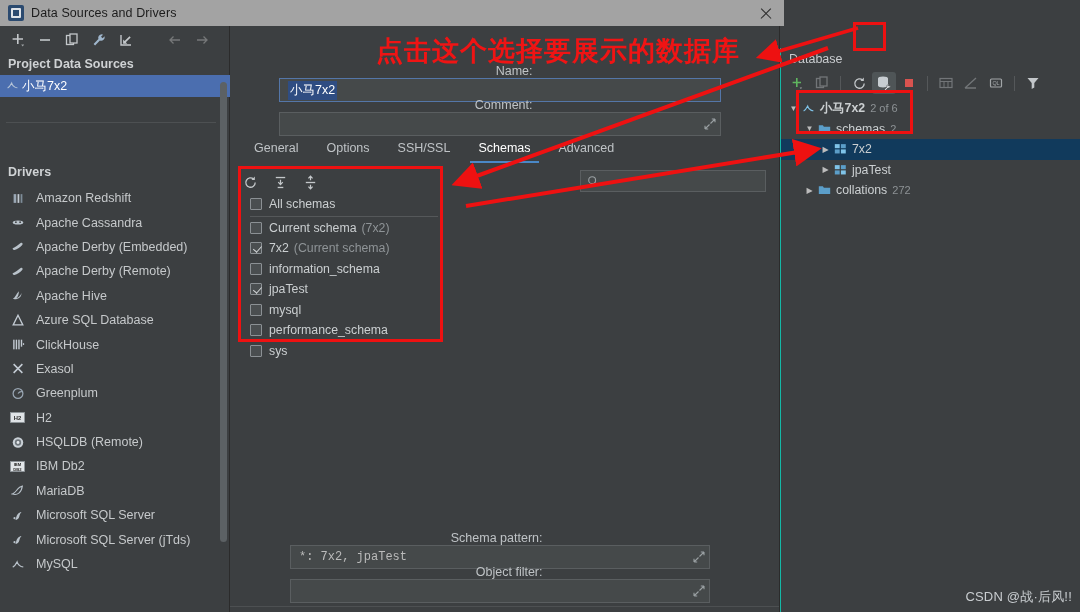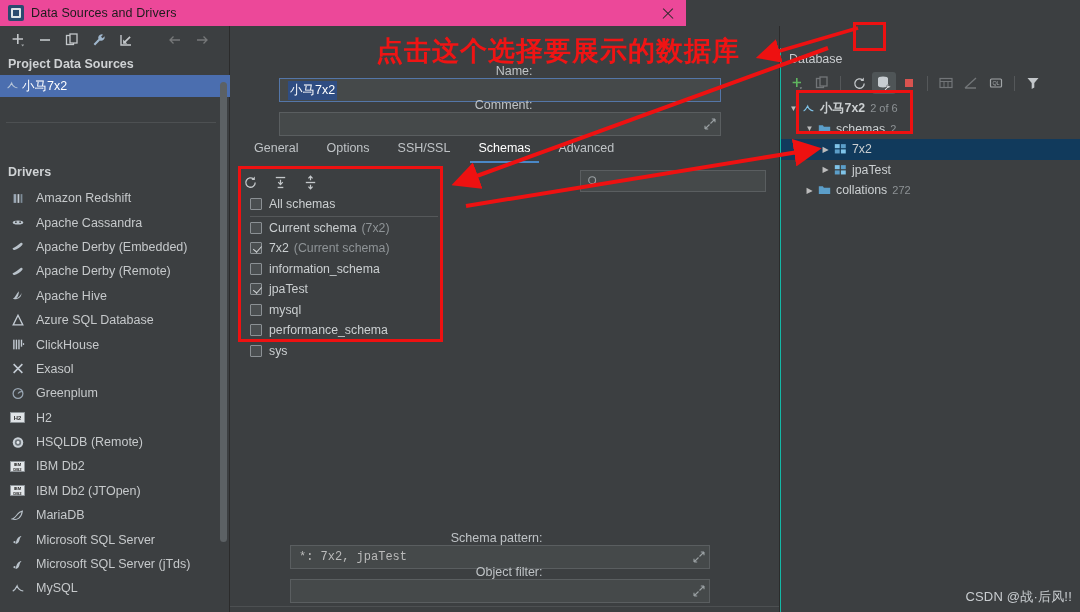--- a/index.html
+++ b/index.html
@@ -10,22 +10,22 @@
     overflow: hidden;
   }
   #root { position: relative; width: 1080px; height: 612px; }
 
   
   #dialog {
     position: absolute; left: 0; top: 0; width: 780px; height: 612px;
     background: #3c3f41;
   }
   #titlebar {
-    position: absolute; left: 0; top: 0; width: 686px; height: 26px;
-    background: #ec4899;
+    position: absolute; left: 0; top: 0; width: 784px; height: 26px;
+    background: #a3a3a3;
     display: flex; align-items: center;
   }
   #titlebar .tb-icon {
     width: 16px; height: 16px; margin-left: 8px; margin-right: 7px;
     background: #2b4a6f; border-radius: 2px;
     position: relative; flex: none;
   }
   #titlebar .tb-icon::after {
     content: ""; position: absolute; left: 3px; top: 3px;
     width: 10px; height: 10px; background: #dfe3e8; border-radius: 1px;
@@ -416,30 +416,20 @@
           </div>
           <div class="drv-row">
             <span class="drvicon">
               <svg width="15" height="12" viewBox="0 0 18 13">
                 <rect x="0.5" y="0.5" width="17" height="12" fill="#e2e6e9" stroke="#8d9499"></rect>
                 <text x="9" y="6" font-size="5" text-anchor="middle" fill="#2b2b2b" font-family="Liberation Sans" font-weight="bold">IBM</text>
                 <text x="9" y="11.4" font-size="5" text-anchor="middle" fill="#2b2b2b" font-family="Liberation Sans" font-weight="bold">DB2</text>
               </svg>
             </span>
             <span>IBM Db2</span>
-          </div>
-          <div class="drv-row">
-            <span class="drvicon">
-              <svg width="15" height="12" viewBox="0 0 18 13">
-                <rect x="0.5" y="0.5" width="17" height="12" fill="#e2e6e9" stroke="#8d9499"></rect>
-                <text x="9" y="6" font-size="5" text-anchor="middle" fill="#2b2b2b" font-family="Liberation Sans" font-weight="bold">IBM</text>
-                <text x="9" y="11.4" font-size="5" text-anchor="middle" fill="#2b2b2b" font-family="Liberation Sans" font-weight="bold">DB2</text>
-              </svg>
-            </span>
-            <span>IBM Db2 (JTOpen)</span>
           </div>
           <div class="drv-row">
             <span class="drvicon">
               <svg width="14" height="14" viewBox="0 0 16 16">
                 <path d="M1.5 12c2.5-.5 4-3 6-5.5 1.5-2 3.5-3 5.5-3.5-.5 3-1.5 6-4 8-2 1.6-5 1.8-7.5 1z" fill="none" stroke="#b9c2ca" stroke-width="1.2"></path>
               </svg>
             </span>
             <span>MariaDB</span>
           </div>
           <div class="drv-row">

